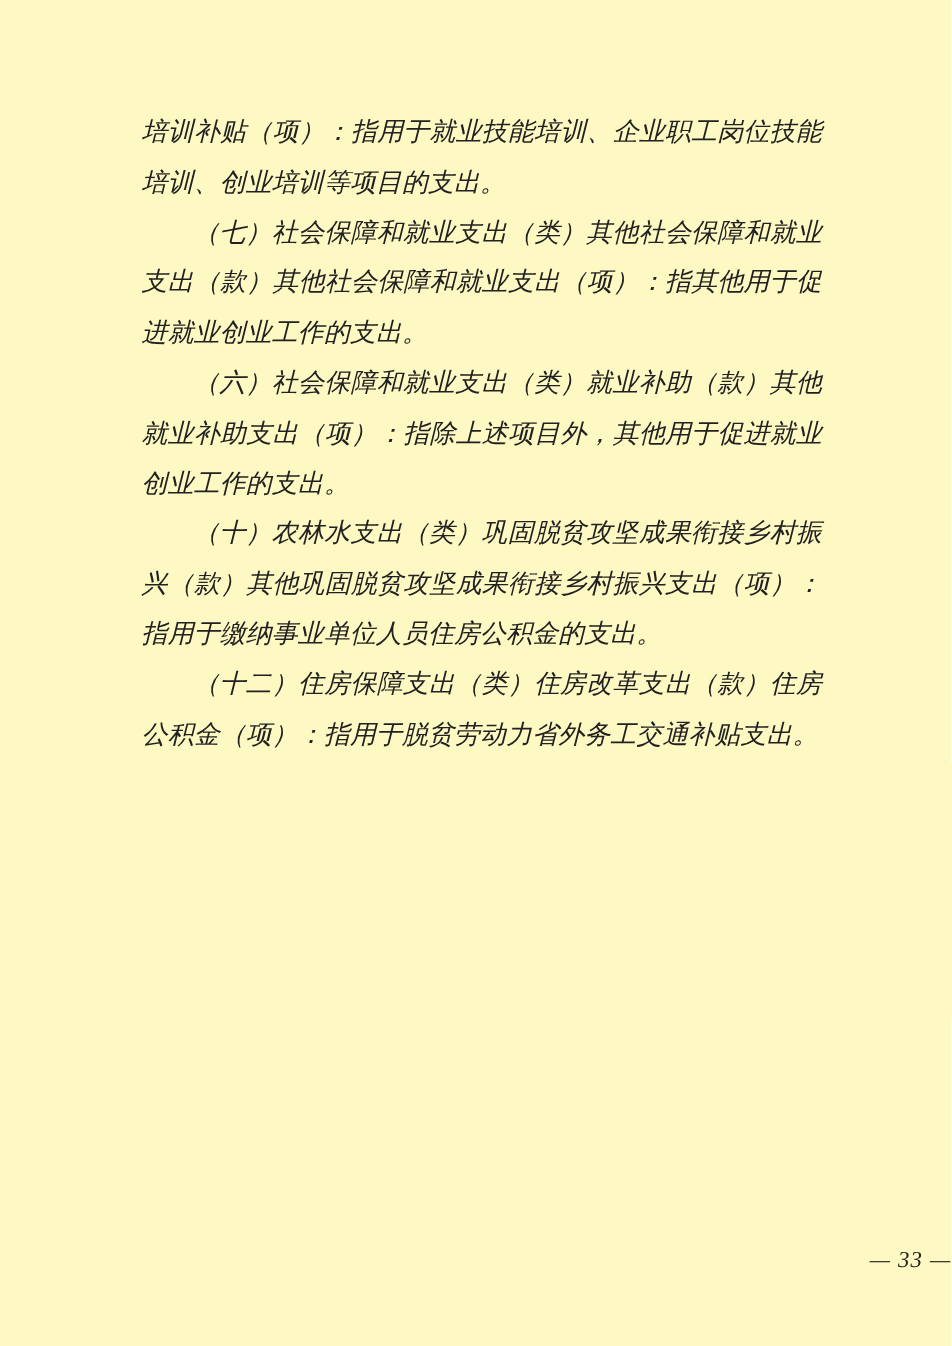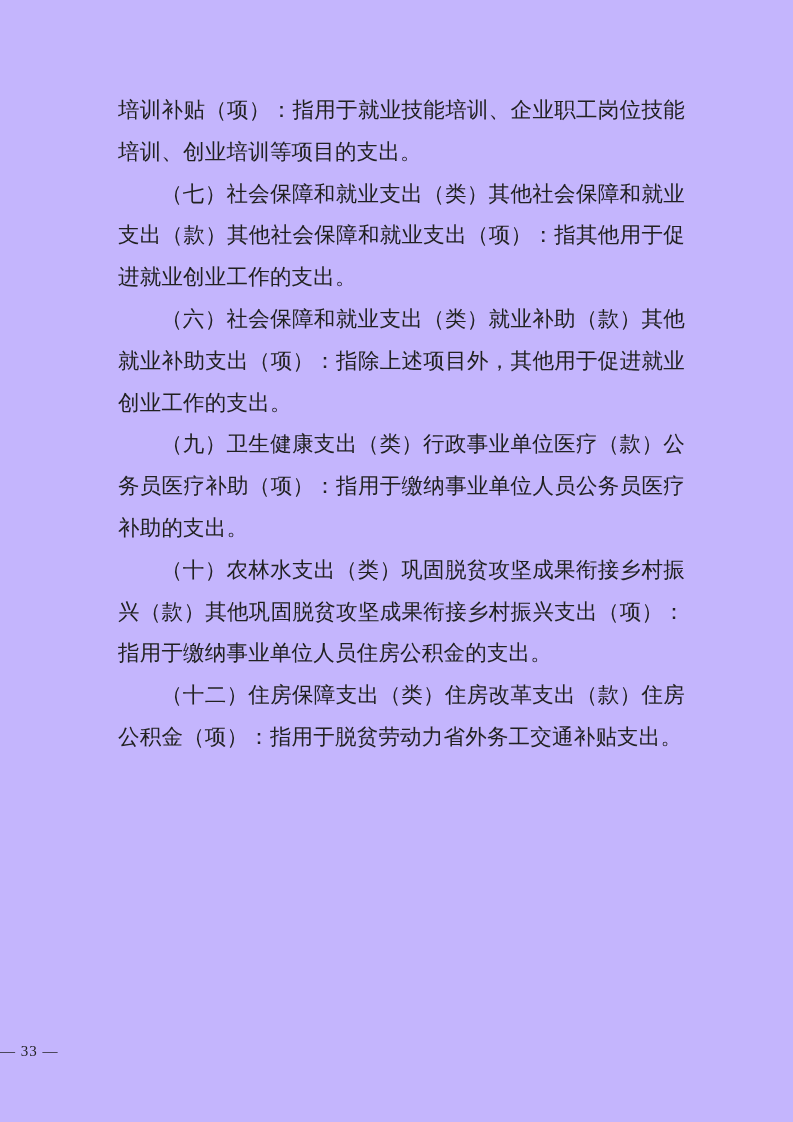--- a/index.html
+++ b/index.html
@@ -4,23 +4,24 @@
 <style>
   html, body {
     margin: 0;
     padding: 0;
     background: #ffffff;
   }
   .page {
     position: relative;
     width: 793px;
     height: 1122px;
-    background: #c4b5fd;
+    background: #fef9c3;
     overflow: hidden;
     font-family: "Liberation Serif", "DejaVu Serif", serif;
+    font-style: italic;
   }
   .doc-body {
     position: absolute;
     left: 118px;
     top: 90px;
     width: 567px;
     color: #212121;
     font-size: 21.5px;
     line-height: 41.8px;
     font-weight: 400;
@@ -34,37 +35,36 @@
     padding: 0;
   }
   .para.indent {
     text-indent: 2em;
   }
   .page-footer {
     position: absolute;
     top: 1038px;
     left: 0;
     width: 100%;
-    text-align: left;
+    text-align: right;
     color: #212121;
-    font-size: 15px;
+    font-size: 19px;
     line-height: 26px;
     letter-spacing: 1px;
   }
 </style>
 </head>
 <body>
 
 <div class="page">
 
   <div class="doc-body">
     <p class="para">培训补贴（项）：指用于就业技能培训、企业职工岗位技能培训、创业培训等项目的支出。</p>
     <p class="para indent">（七）社会保障和就业支出（类）其他社会保障和就业支出（款）其他社会保障和就业支出（项）：指其他用于促进就业创业工作的支出。</p>
     <p class="para indent">（六）社会保障和就业支出（类）就业补助（款）其他就业补助支出（项）：指除上述项目外，其他用于促进就业创业工作的支出。</p>
-    <p class="para indent">（九）卫生健康支出（类）行政事业单位医疗（款）公务员医疗补助（项）：指用于缴纳事业单位人员公务员医疗补助的支出。</p>
     <p class="para indent">（十）农林水支出（类）巩固脱贫攻坚成果衔接乡村振兴（款）其他巩固脱贫攻坚成果衔接乡村振兴支出（项）：指用于缴纳事业单位人员住房公积金的支出。</p>
     <p class="para indent">（十二）住房保障支出（类）住房改革支出（款）住房公积金（项）：指用于脱贫劳动力省外务工交通补贴支出。</p>
   </div>
 
   <div class="page-footer">
     <span>— 33 —</span>
   </div>
 
 </div>
 

